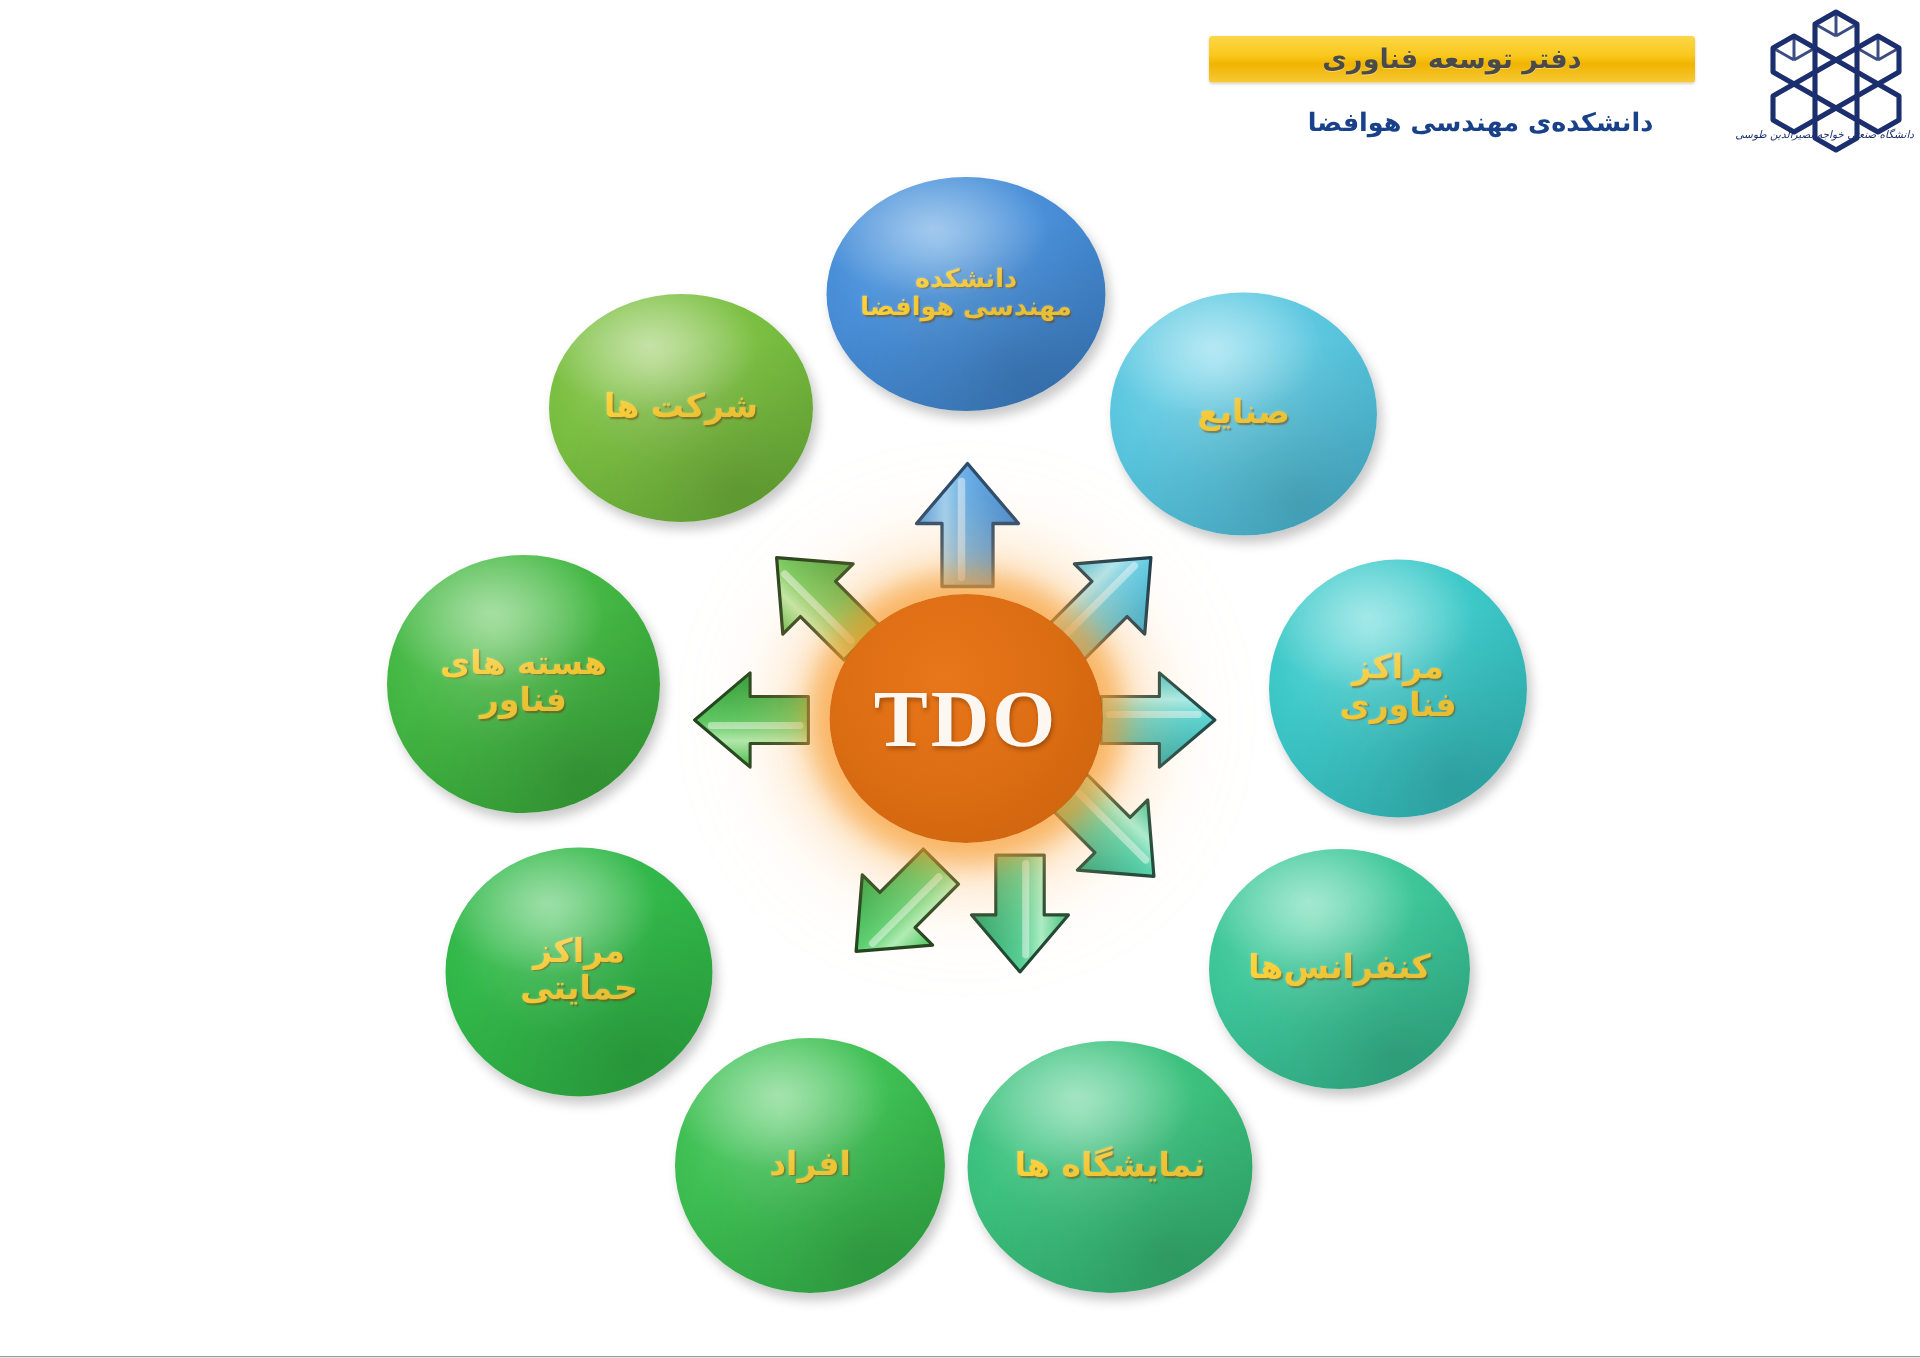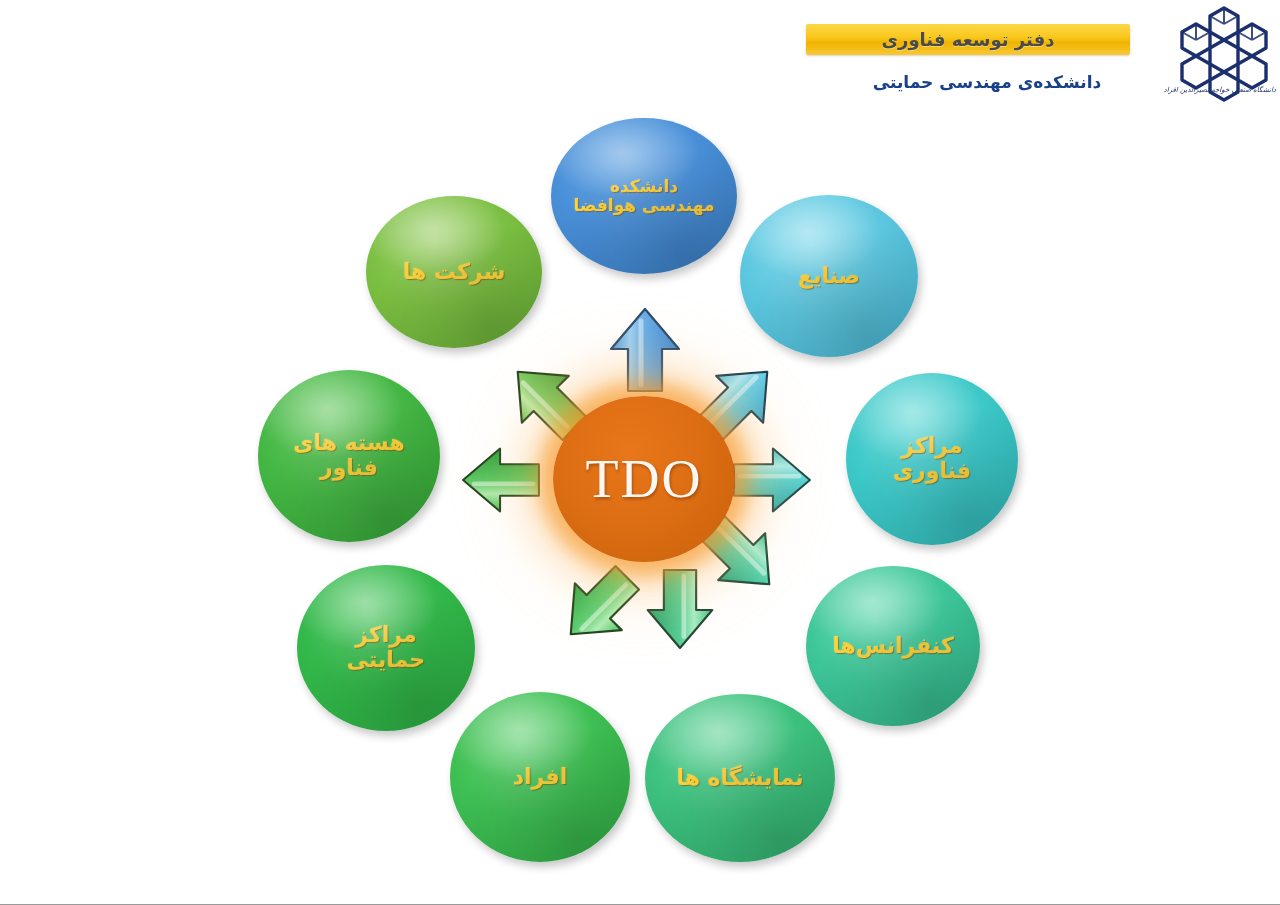--- a/index.html
+++ b/index.html
@@ -138,21 +138,21 @@
     align-items: center;
     justify-content: center;
     box-shadow:
       0 0 18px 14px rgba(246,146,30,0.55),
       0 0 44px 26px rgba(250,175,80,0.33),
       0 0 70px 38px rgba(253,205,140,0.20);
   }
   #center-node .center-label {
     font-family: "Liberation Serif", "DejaVu Serif", serif;
     font-size: 54px;
-    font-weight: normal;
+    font-weight: bold;
     color: #fdf7f2;
     letter-spacing: 2px;
     text-shadow: 1px 2px 3px rgba(90,40,0,0.45);
     direction: ltr;
   }
 
   
   .arrow {
     position: absolute;
     pointer-events: none;
@@ -163,42 +163,42 @@
 <body>
 
 <div id="page">
 
   <div id="header">
 
     <div id="title-banner">
       <span class="banner-text">دفتر توسعه فناوری</span>
     </div>
 
-    <div id="subtitle">دانشکده‌ی مهندسی حمایتی</div>
+    <div id="subtitle">دانشکده‌ی مهندسی هوافضا</div>
 
     <div id="logo">
       <svg width="104" height="104" viewBox="0 0 104 104" aria-hidden="true">
         <g fill="none" stroke="#1b2f6e" stroke-width="3.4" stroke-linejoin="round">
 
           <polygon points="52,6 66,14 66,30 52,38 38,30 38,14"></polygon>
           <polygon points="24,22 38,30 38,46 24,54 10,46 10,30"></polygon>
           <polygon points="80,22 94,30 94,46 80,54 66,46 66,30"></polygon>
           <polygon points="52,38 66,46 66,62 52,70 38,62 38,46"></polygon>
           <polygon points="24,54 38,62 38,78 24,86 10,78 10,62"></polygon>
           <polygon points="80,54 94,62 94,78 80,86 66,78 66,62"></polygon>
           <polygon points="52,70 66,78 66,90 52,98 38,90 38,78"></polygon>
         </g>
         <g fill="none" stroke="#1b2f6e" stroke-width="2" opacity="0.85">
           <path d="M52 6 L52 22 M38 14 L52 22 M66 14 L52 22"></path>
           <path d="M24 22 L24 38 M10 30 L24 38 M38 30 L24 38"></path>
           <path d="M80 22 L80 38 M66 30 L80 38 M94 30 L80 38"></path>
         </g>
       </svg>
     </div>
-    <div id="logo-caption">دانشگاه صنعتی خواجه نصیرالدین افراد</div>
+    <div id="logo-caption">دانشگاه صنعتی خواجه نصیرالدین طوسی</div>
   </div>
 
   <div id="diagram">
 
     <div class="arrow" style="left:605px; top:205px;">
       <svg width="80" height="90" viewBox="0 0 80 90">
         <defs>
           <linearGradient id="gA0" x1="0" y1="0" x2="1" y2="0">
             <stop offset="0%" stop-color="#4f97dd"></stop>
             <stop offset="28%" stop-color="#9ed0f2"></stop>

